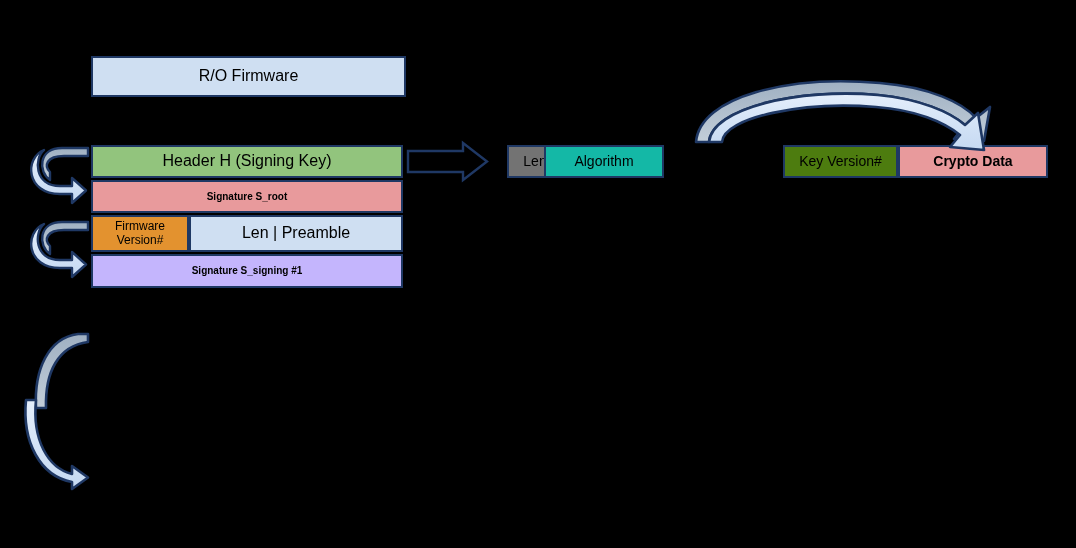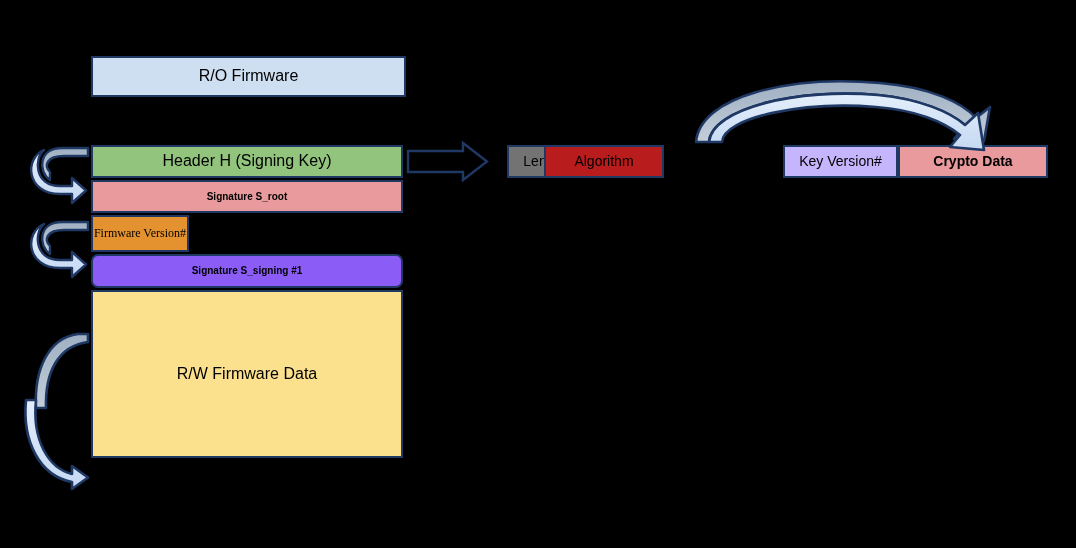--- a/index.html
+++ b/index.html
@@ -31,44 +31,44 @@
   </div>
 
   <div class="box t16" style="left:91px;top:145px;width:312px;height:33px;background:#92c47d;">
     <span>Header H (Signing Key)</span>
   </div>
 
   <div class="box t15 bold" style="left:91px;top:180px;width:312px;height:33px;background:#e89a9c;">
     <span>Signature S_root</span>
   </div>
 
-  <div class="box t12" style="left:91px;top:215px;width:98px;height:37px;background:#e3922f;font-family:Liberation Serif, serif;">
+  <div class="box t12" style="left:91px;top:215px;width:98px;height:37px;background:#e3922f;">
     <span>Firmware Version#</span>
   </div>
 
+  <div class="box t16" style="left:189px;top:215px;width:214px;height:37px;background:#cfdff2;">
+    <span>Len | Preamble</span>
+  </div>
 
-  <div class="box t15 bold" style="left:91px;top:254px;width:312px;height:34px;background:#8b5cf6;border-radius:7px;">
+  <div class="box t15 bold" style="left:91px;top:254px;width:312px;height:34px;background:#c4b5fd;">
     <span>Signature S_signing #1</span>
   </div>
 
-  <div class="box t16" style="left:91px;top:290px;width:312px;height:168px;background:#fbe08e;">
-    <span>R/W Firmware Data</span>
-  </div>
 
 
   <div class="box t14" style="left:488px;top:145px;width:56px;height:33px;background:#737373;margin-left:19px;">
     <span>Len</span>
   </div>
 
-  <div class="box t14" style="left:544px;top:145px;width:120px;height:33px;background:#b91c1c;">
+  <div class="box t14" style="left:544px;top:145px;width:120px;height:33px;background:#14b8a6;">
     <span>Algorithm</span>
   </div>
 
 
-  <div class="box t14" style="left:783px;top:145px;width:115px;height:33px;background:#c4b5fd;">
+  <div class="box t14" style="left:783px;top:145px;width:115px;height:33px;background:#4d7c0f;">
     <span>Key Version#</span>
   </div>
 
   <div class="box t14 bold" style="left:898px;top:145px;width:150px;height:33px;background:#e89a9c;">
     <span>Crypto Data</span>
   </div>
 
   <svg class="layer" viewBox="0 0 1076 548">
     <defs>
       <linearGradient id="gradTopGray" x1="0" y1="0" x2="0" y2="1">

